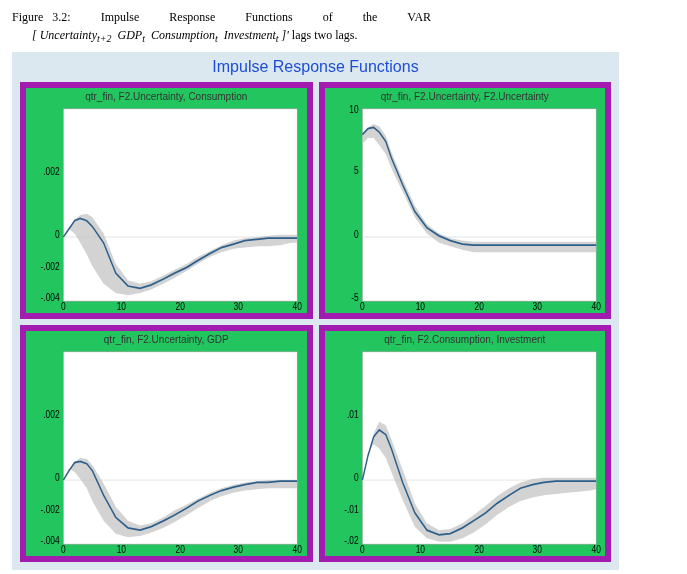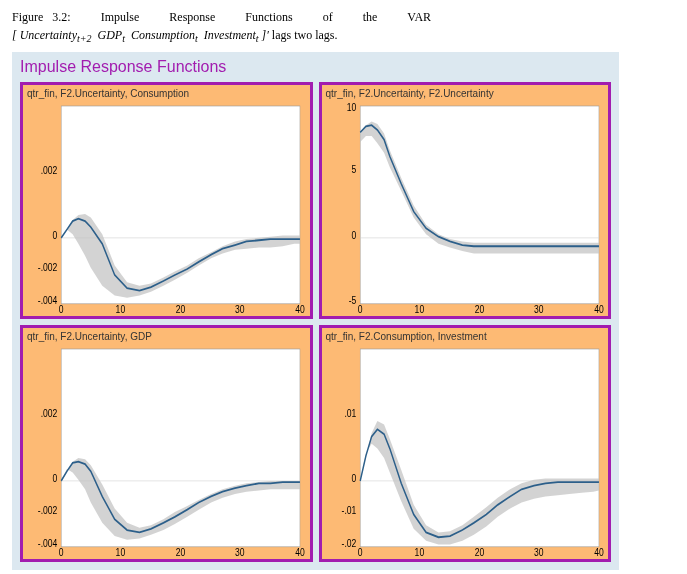--- a/index.html
+++ b/index.html
@@ -28,43 +28,43 @@
 
     .irf-section {
       background: #dce8f0;
       padding: 6px 8px 8px 8px;
       flex: 1;
       display: flex;
       flex-direction: column;
     }
 
     .irf-title {
-      text-align: left;
+      text-align: center;
       font-size: 16px;
-      color: #a21caf;
+      color: #1d4ed8;
       font-family: Arial, sans-serif;
       font-weight: normal;
       margin-bottom: 6px;
     }
 
     .charts-grid {
       display: grid;
       grid-template-columns: 1fr 1fr;
       grid-template-rows: 1fr 1fr;
       gap: 6px;
       flex: 1;
     }
 
     .chart-box {
-      background: #fdba74;
-      border: 3px solid #a21caf;
+      background: #22c55e;
+      border: 6px solid #a21caf;
       position: relative;
       display: flex;
       flex-direction: column;
-      align-items: flex-start;
+      align-items: center;
     }
 
     .chart-title {
       font-size: 10px;
       font-family: Arial, sans-serif;
       color: #333;
       padding: 3px 4px 1px 4px;
       text-align: center;
     }
 
@@ -80,21 +80,21 @@
     }
   </style>
 </head>
 <body>
 
 <div class="page-container">
 
   <div class="figure-caption">
     <span>Figure&nbsp;&nbsp;&nbsp;3.2:&nbsp;&nbsp;&nbsp;&nbsp;&nbsp;&nbsp;&nbsp;&nbsp;&nbsp;&nbsp;Impulse&nbsp;&nbsp;&nbsp;&nbsp;&nbsp;&nbsp;&nbsp;&nbsp;&nbsp;&nbsp;Response&nbsp;&nbsp;&nbsp;&nbsp;&nbsp;&nbsp;&nbsp;&nbsp;&nbsp;&nbsp;Functions&nbsp;&nbsp;&nbsp;&nbsp;&nbsp;&nbsp;&nbsp;&nbsp;&nbsp;&nbsp;of&nbsp;&nbsp;&nbsp;&nbsp;&nbsp;&nbsp;&nbsp;&nbsp;&nbsp;&nbsp;the&nbsp;&nbsp;&nbsp;&nbsp;&nbsp;&nbsp;&nbsp;&nbsp;&nbsp;&nbsp;VAR</span>
     <br>
-    <span style="font-style:italic;">[ <i>Uncertainty</i><sub>t+2</sub>&nbsp;&nbsp;<i>GDP</i><sub>t</sub>&nbsp;&nbsp;<i>Consumption</i><sub>t</sub>&nbsp;&nbsp;<i>Investment</i><sub>t</sub> ]′</span>
+    <span style="font-style:italic;margin-left:20px;">[ <i>Uncertainty</i><sub>t+2</sub>&nbsp;&nbsp;<i>GDP</i><sub>t</sub>&nbsp;&nbsp;<i>Consumption</i><sub>t</sub>&nbsp;&nbsp;<i>Investment</i><sub>t</sub> ]′</span>
     <span> lags two lags.</span>
   </div>
 
   <div class="irf-section">
     <div class="irf-title">Impulse Response Functions</div>
 
     <div class="charts-grid">
 
       <div class="chart-box">
         <div class="chart-title">qtr_fin, F2.Uncertainty, Consumption</div>

